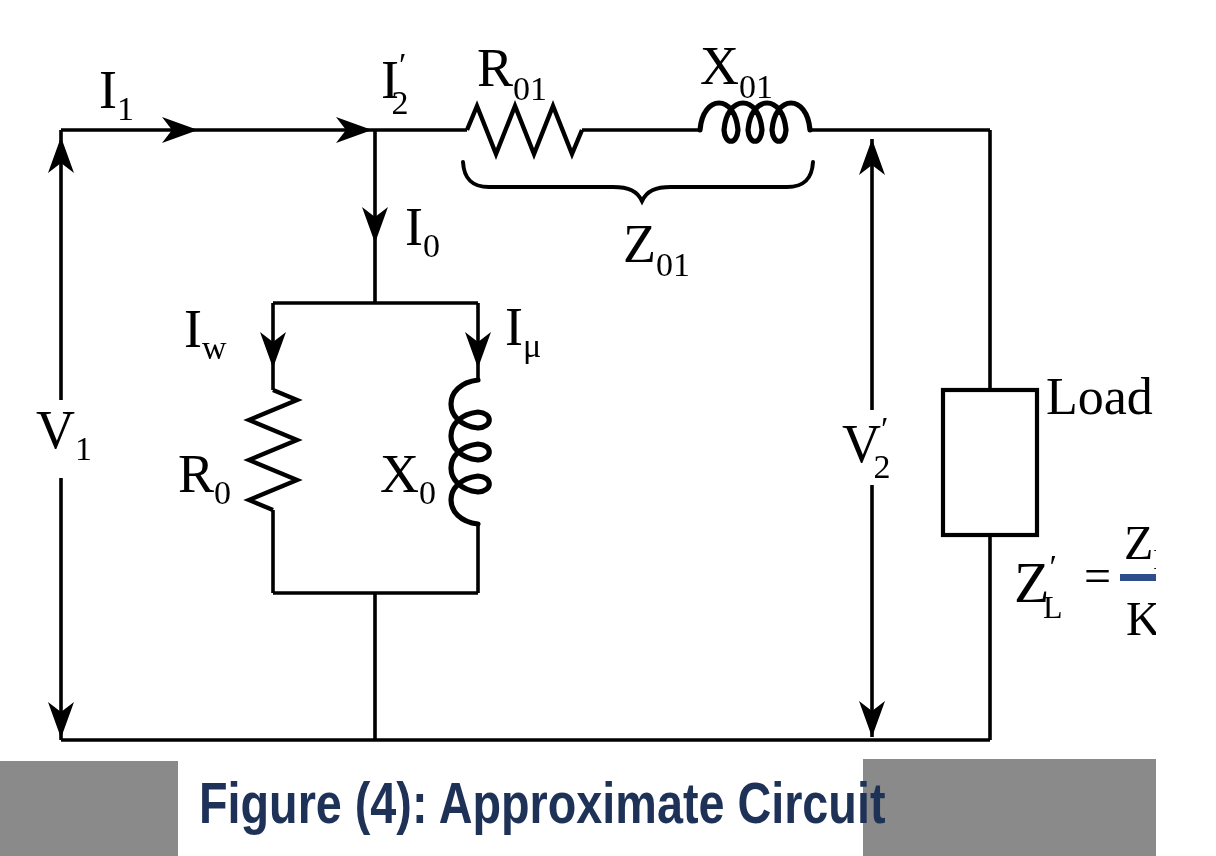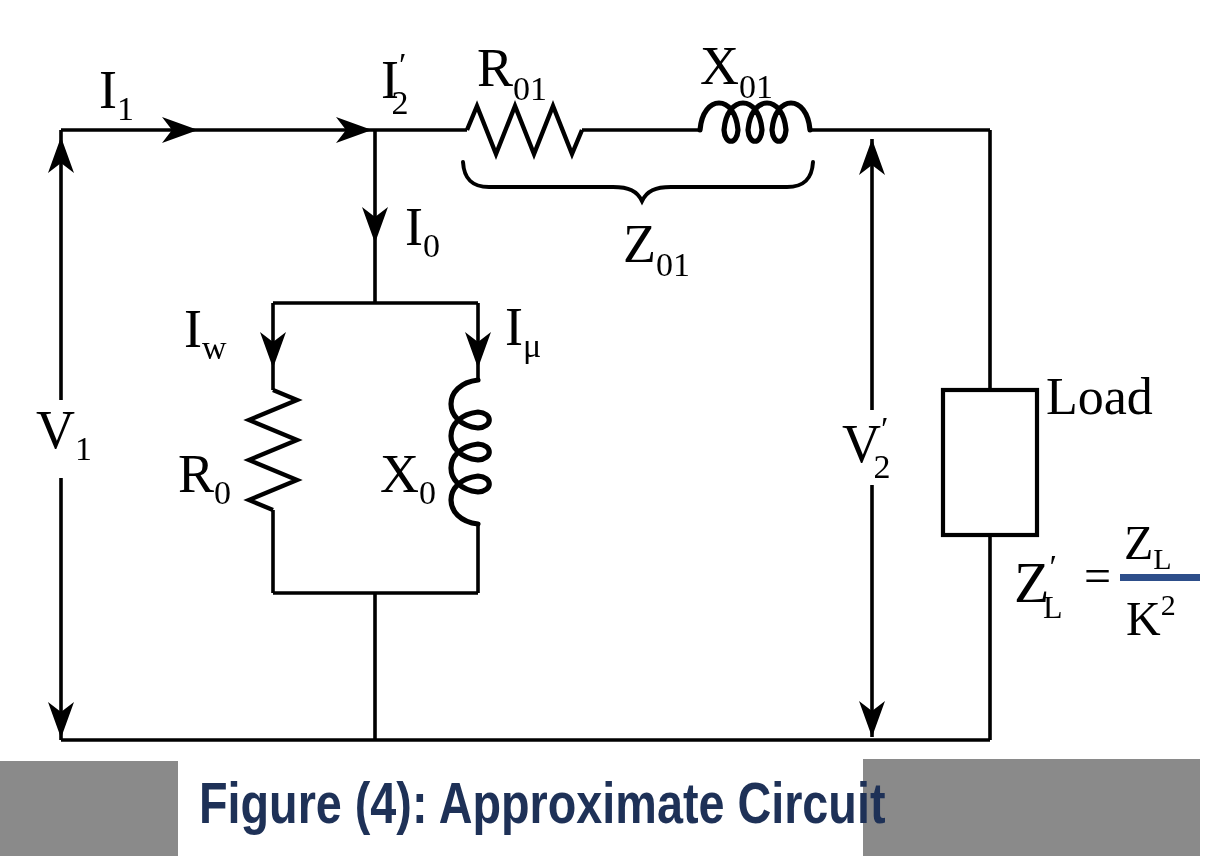--- a/index.html
+++ b/index.html
@@ -1,16 +1,16 @@
 <!DOCTYPE html>
 <html><head>
 <meta charset="utf-8">
 <style>
   html,body{margin:0;padding:0;background:#ffffff;}
-  .stage{position:relative;width:1156px;height:856px;background:#ffffff;overflow:hidden;padding-left:44px;}
+  .stage{position:relative;width:1156px;height:856px;background:#ffffff;overflow:hidden;}
   svg{position:absolute;left:0;top:0;}
   svg text{font-family:"Liberation Serif","DejaVu Serif",serif;fill:#000000;}
   .caption{
     position:absolute;left:199px;top:772px;
     font-family:"Liberation Sans","DejaVu Sans",sans-serif;
     font-weight:700;font-size:57px;line-height:1.1;
     color:#1e3157;white-space:nowrap;
     transform:scaleX(0.82);transform-origin:left top;
     letter-spacing:0px;
   }

